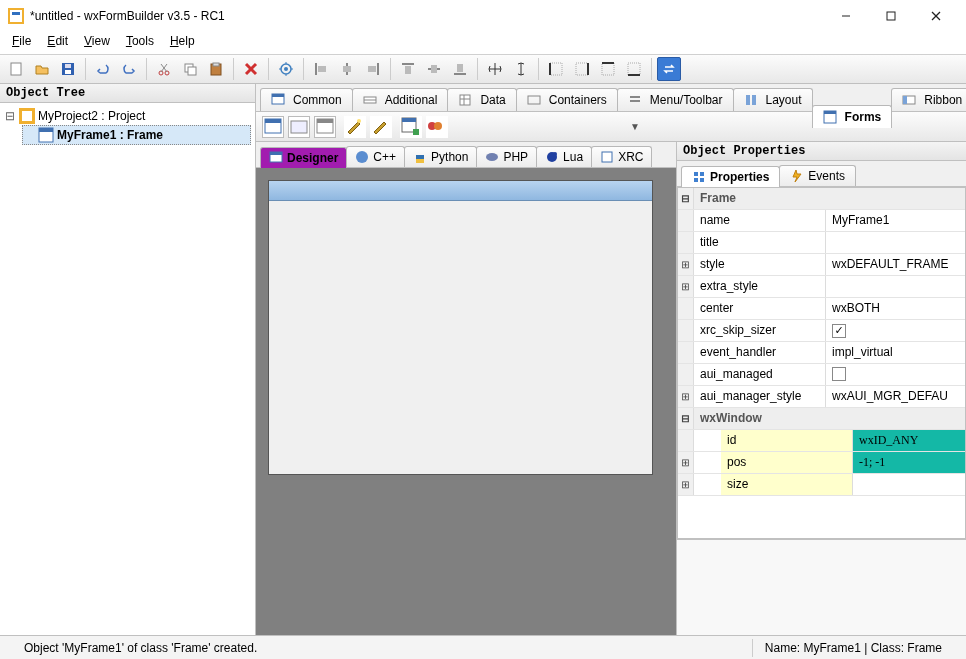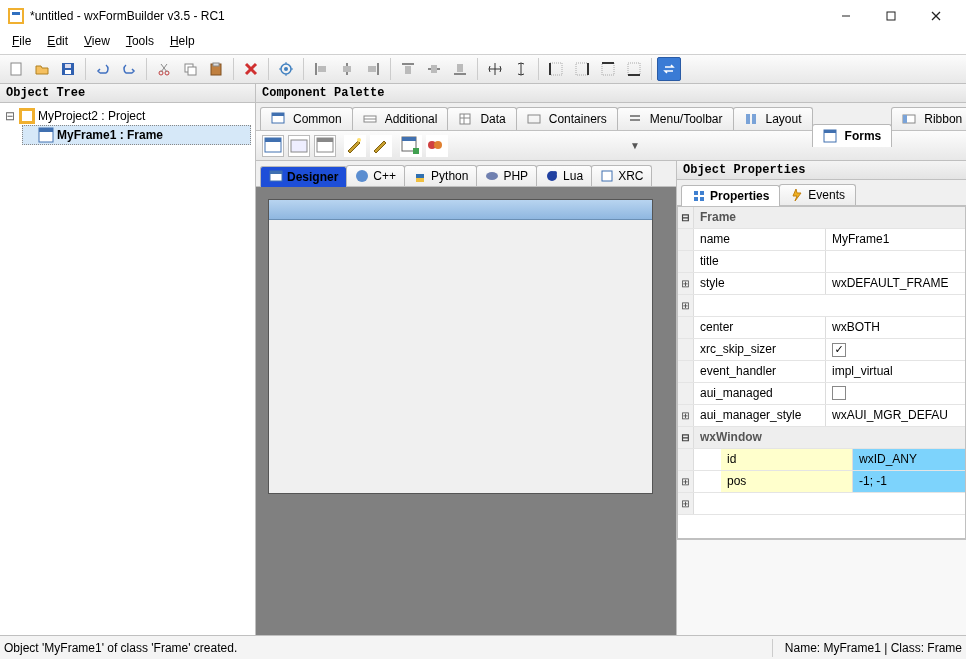--- a/index.html
+++ b/index.html
@@ -37,44 +37,44 @@
 
 .palette-bar { height: 30px; background: linear-gradient(#fcfcfc,#e8e8e8); border-bottom: 1px solid #bfbfbf; display: flex; align-items: center; padding: 0 6px; gap: 4px; }
 .palette-bar .pitem { width: 22px; height: 22px; border: 1px solid #bbb; background: #fff; }
 .palette-bar .drop { font-size: 10px; color: #555; margin-right: 320px; cursor: pointer; }
 
 .mid-row { flex: 1; display: flex; min-height: 0; }
 
 .editor-col { flex: 1; display: flex; flex-direction: column; border-right: 1px solid #c0c0c0; min-width: 0; }
 .editor-tabs { display: flex; padding: 4px 4px 0 4px; background: #f0f0f0; border-bottom: 1px solid #c0c0c0; }
 .editor-tabs .etab { background: linear-gradient(#fdfdfd,#ececec); border: 1px solid #b8b8b8; border-bottom: none; border-radius: 3px 3px 0 0; padding: 3px 8px; display: flex; align-items: center; gap: 4px; cursor: default; margin-right: -1px; }
-.editor-tabs .etab.active { background: #1d4ed8; font-weight: bold; position: relative; top: 1px; }
+.editor-tabs .etab.active { background: #a21caf; font-weight: bold; position: relative; top: 1px; }
 .editor-canvas { flex: 1; background: #808080; position: relative; overflow: hidden; }
 .editor-canvas .frame-preview { position: absolute; left: 12px; top: 12px; width: 385px; height: 295px; background: #f0f0f0; border: 1px solid #555; }
 .editor-canvas .frame-preview .ftitle { height: 20px; background: linear-gradient(#b8d4f0,#8fb7e0); border-bottom: 1px solid #6a8fb5; }
 
 .props-col { width: 289px; display: flex; flex-direction: column; }
 .props-tabs { display: flex; padding: 4px 4px 0 4px; background: #f0f0f0; border-bottom: 1px solid #c0c0c0; }
 .props-tabs .prtab { background: linear-gradient(#fdfdfd,#ececec); border: 1px solid #b8b8b8; border-bottom: none; border-radius: 3px 3px 0 0; padding: 3px 10px; display: flex; align-items: center; gap: 4px; cursor: default; margin-right: -1px; }
 .props-tabs .prtab.active { background: #fff; font-weight: bold; position: relative; top: 1px; }
 
 .prop-grid { flex: 1; overflow-y: auto; overflow-x: hidden; background: #fff; border: 1px solid #c0c0c0; margin: 0; }
 .prop-row { display: flex; border-bottom: 1px solid #e4e4e4; height: 22px; align-items: stretch; }
 .prop-row .exp-cell { width: 16px; background: #f0f0f0; border-right: 1px solid #dcdcdc; display: flex; align-items: center; justify-content: center; font-size: 10px; color: #444; cursor: pointer; }
 .prop-row .pname { width: 132px; padding: 3px 6px; border-right: 1px solid #dcdcdc; overflow: hidden; white-space: nowrap; }
 .prop-row .pval { flex: 1; padding: 3px 6px; overflow: hidden; white-space: nowrap; }
 .prop-row.cat { background: #eeeeee; color: #555; font-weight: bold; }
 .prop-row.cat .pname { border-right: none; }
 .prop-row.hilite .pname { background: #ffffcc; margin-left: 27px; }
-.prop-row.hilite .pval { background: #7dd3fc; }
+.prop-row.hilite .pval { background: #14b8a6; font-family: Liberation Serif, serif; }
 .prop-row .chk { width: 14px; height: 14px; border: 1px solid #888; display: inline-flex; align-items: center; justify-content: center; background: #fff; font-size: 11px; }
 
 .prop-desc { height: 96px; border-top: 1px solid #c0c0c0; background: #f8f8f8; }
 
-.statusbar { height: 24px; border-top: 1px solid #c0c0c0; background: #f4f4f4; display: flex; align-items: center; padding: 0 4px; }
+.statusbar { height: 24px; border-top: 1px solid #c0c0c0; background: #f4f4f4; display: flex; align-items: center; padding: 0 24px; }
 .statusbar .sleft { flex: 1; }
 .statusbar .sdiv { width: 1px; height: 18px; background: #ccc; margin: 0 12px; }
 
 svg { display: block; }
 </style>
 </head>
 <body>
 
 <div class="titlebar">
   <span class="app-icon">
@@ -288,21 +288,20 @@
               <rect x="1" y="1" width="14" height="14" fill="#fff" stroke="#4070b0"></rect>
               <rect x="1" y="1" width="14" height="4" fill="#4070b0"></rect>
             </svg>
           </span>
         <b>MyFrame1 : Frame</b>
       </div>
     </div>
   </div>
 
   <div class="right-wrap">
-    <div class="pane-header">Component Palette</div>
 
     <div class="palette-tabs">
       <div class="ptab">
           <span class="picon">
             <svg width="14" height="14">
               <rect x="1" y="1" width="12" height="10" fill="#fff" stroke="#4070b0"></rect>
               <rect x="1" y="1" width="12" height="3" fill="#4070b0"></rect>
             </svg>
           </span>
           <span>Common</span>
@@ -521,20 +520,21 @@
               <div class="pname">title</div>
               <div class="pval"></div>
             </div>
             <div class="prop-row">
               <div class="exp-cell">⊞</div>
               <div class="pname">style</div>
               <div class="pval">wxDEFAULT_FRAME</div>
             </div>
             <div class="prop-row">
               <div class="exp-cell">⊞</div>
+              <div class="pname">extra_style</div>
               <div class="pval"></div>
             </div>
             <div class="prop-row">
               <div class="exp-cell"></div>
               <div class="pname">center</div>
               <div class="pval">wxBOTH</div>
             </div>
             <div class="prop-row">
               <div class="exp-cell"></div>
               <div class="pname">xrc_skip_sizer</div>
@@ -564,20 +564,21 @@
               <div class="pname">id</div>
               <div class="pval">wxID_ANY</div>
             </div>
             <div class="prop-row hilite">
               <div class="exp-cell">⊞</div>
               <div class="pname">pos</div>
               <div class="pval">-1; -1</div>
             </div>
             <div class="prop-row hilite">
               <div class="exp-cell">⊞</div>
+              <div class="pname">size</div>
             </div>
           </div>
         <div class="prop-desc"></div>
       </div>
 
     </div>
   </div>
 </div>
 
 <div class="statusbar">

